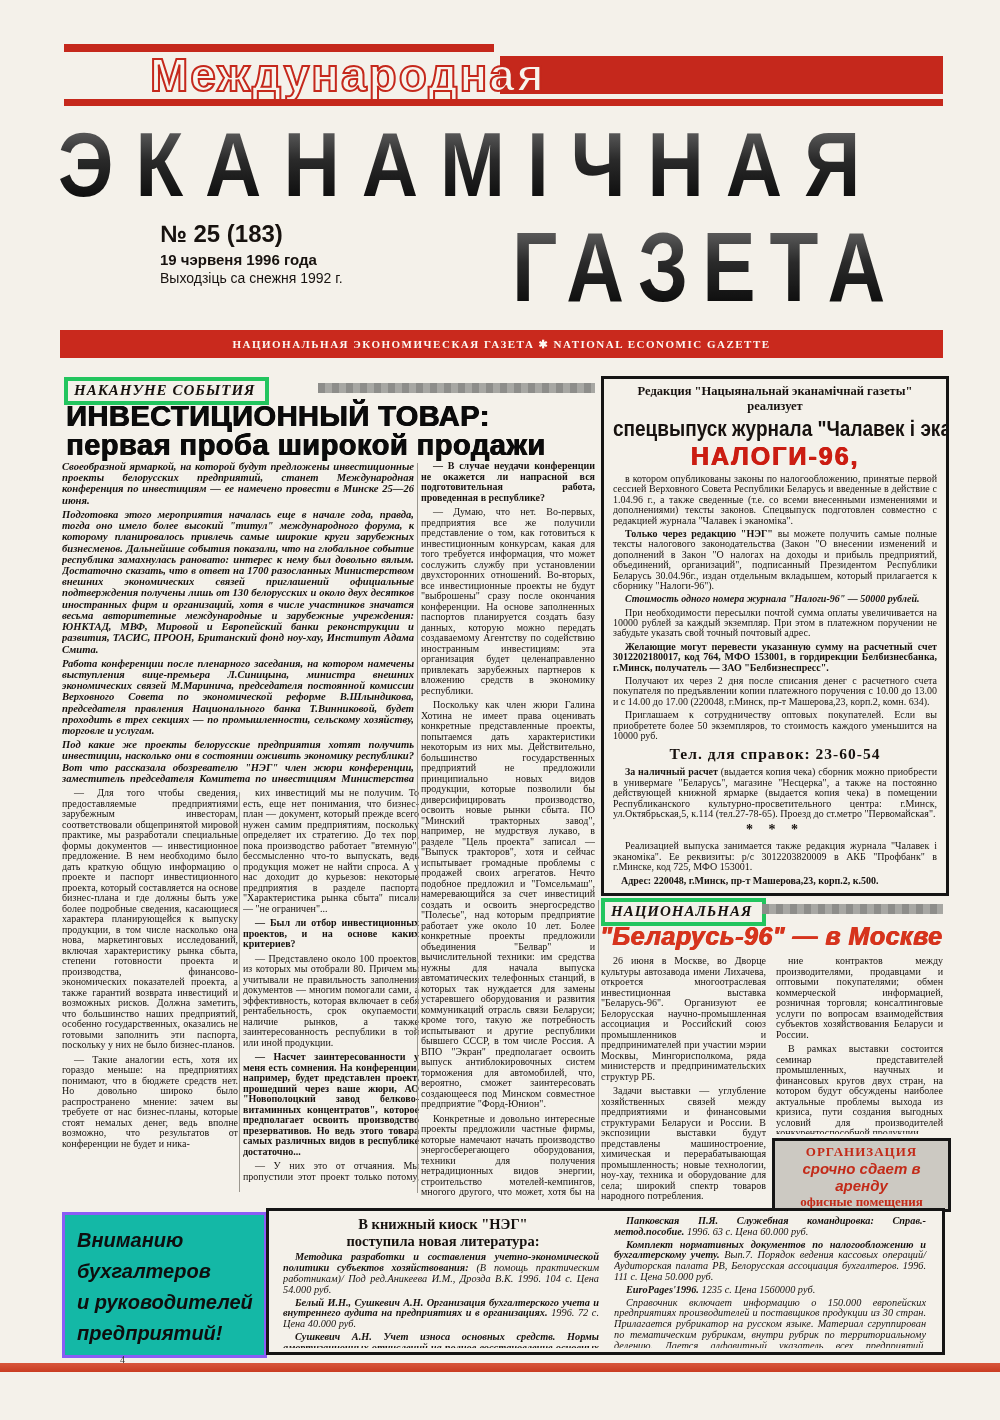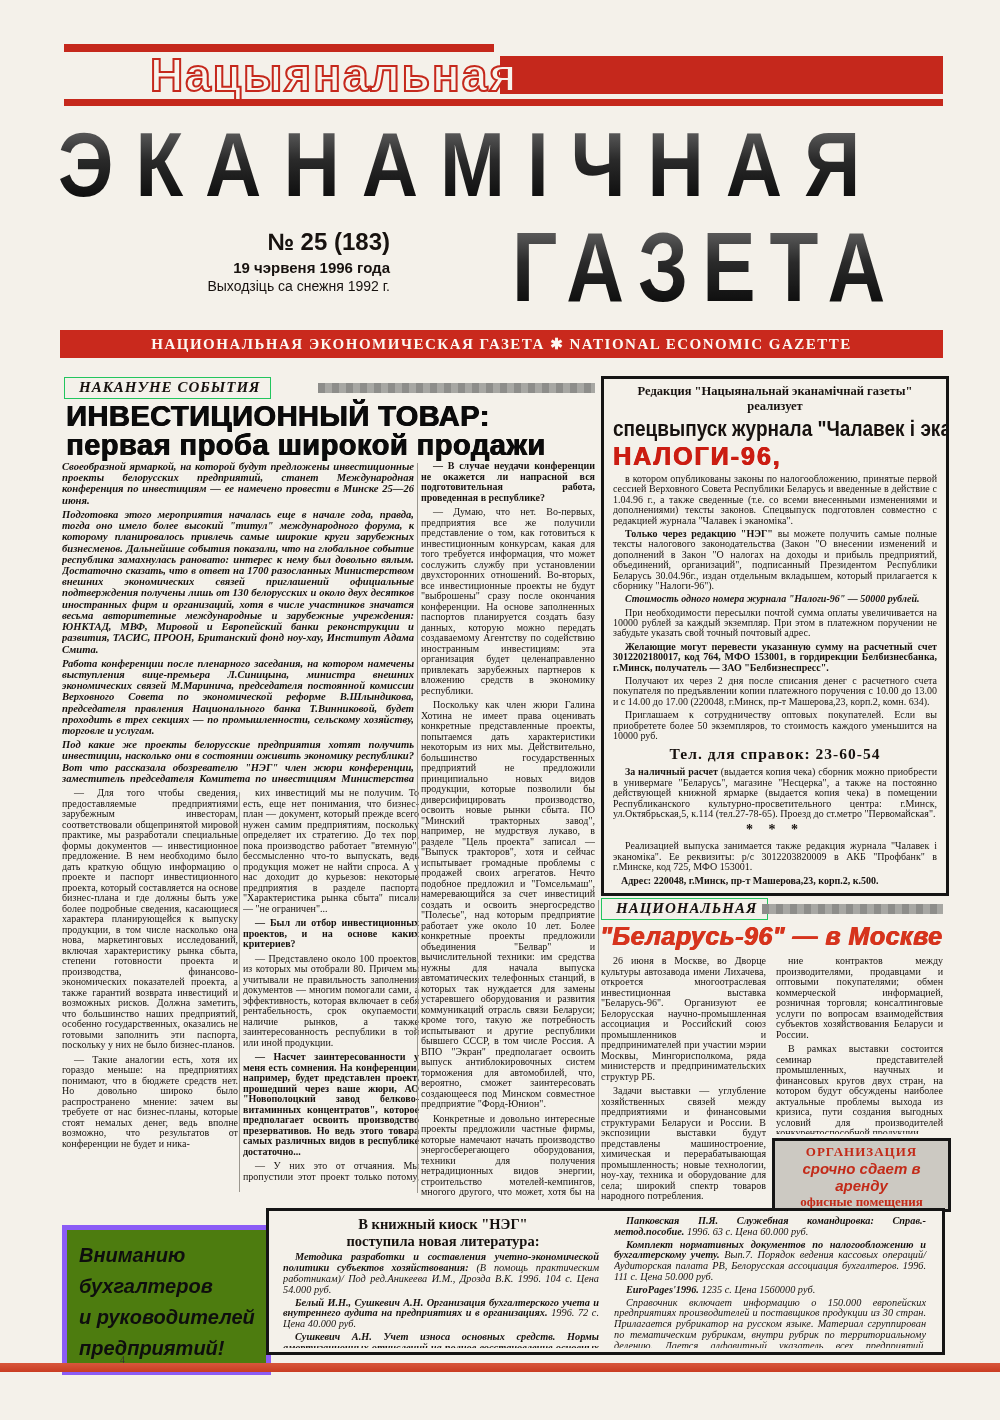--- a/index.html
+++ b/index.html
@@ -13,80 +13,80 @@
             color:#c5281c;white-space:nowrap;}
   @supports (-webkit-text-stroke:1px red){
     .pretitle{-webkit-text-stroke:2px #c5281c;color:#f7f4ed;}
   }
   .mast-big{font-family:"Liberation Sans",sans-serif;font-weight:bold;color:#1b1b1b;white-space:nowrap;
             transform-origin:left top;}
   @supports ((-webkit-background-clip:text)){
     .mast-big{background:linear-gradient(180deg,#7a7a7a 0%,#2a2a2a 45%,#000 100%);
               -webkit-background-clip:text;background-clip:text;color:transparent;}
   }
-  .issue-block{text-align:right;width:230px;margin-top:8px;}
+  .issue-block{text-align:left;width:230px;}
   .issue-no{font-family:"Liberation Sans",sans-serif;font-weight:bold;font-size:24px;}
   .issue-date{font-family:"Liberation Sans",sans-serif;font-weight:bold;font-size:15px;margin-top:3px;}
   .issue-since{font-family:"Liberation Sans",sans-serif;font-size:14px;margin-top:2px;}
-  .banner{background:#c9291d;color:#fdf8f2;text-align:center;font-weight:bold;font-size:15px;
+  .banner{background:#c9291d;color:#fdf8f2;text-align:center;font-weight:bold;font-size:11px;
           letter-spacing:1.5px;line-height:28px;font-family:"Liberation Serif",serif;}
   
-  .kicker-box{border:1px solid #22c55e;padding:1px 10px 2px 14px;font-style:italic;font-weight:bold;
+  .kicker-box{border:4px solid #22c55e;padding:1px 10px 2px 6px;font-style:italic;font-weight:bold;
               font-size:15px;background:#f4f1ea;white-space:nowrap;letter-spacing:1px;}
   .kicker-bar{height:10px;background:repeating-linear-gradient(90deg,#8d8d8a 0 7px,#a7a7a3 7px 14px);}
   .headline1{font-family:"Liberation Sans",sans-serif;font-weight:bold;font-size:29px;letter-spacing:0.5px;
              color:#0b0b0b;white-space:nowrap;}
   .headline2{font-family:"Liberation Sans",sans-serif;font-weight:bold;font-style:italic;font-size:25px;
              color:#d6341d;white-space:nowrap;letter-spacing:0.5px;}
   
   .lead{font-size:10.6px;line-height:1.06;font-weight:bold;font-style:italic;text-align:justify;}
   .lead p{margin:0 0 3px 0;}
   .col{font-size:10px;line-height:1.05;text-align:justify;overflow:hidden;}
   .col p{margin:0 0 4px 0;text-indent:12px;}
   .col p b{font-weight:bold;}
   .vrule{width:1px;background:#9a968e;}
   
   .nbox{border:3px solid #151515;padding:5px 9px;overflow:hidden;background:#f4f1ea;}
   .nb-p1{text-align:center;font-weight:bold;font-size:12.5px;margin:0 0 2px 0;}
   .nb-p2{text-align:center;font-family:"Liberation Sans",sans-serif;font-weight:bold;font-size:19px;
          margin:0;transform:scaleY(1.15);transform-origin:center top;white-space:nowrap;}
-  .nb-title{font-family:"Liberation Sans",sans-serif;font-weight:bold;font-size:25px;
+  .nb-title{text-align:center;font-family:"Liberation Sans",sans-serif;font-weight:bold;font-size:25px;
             color:#cb1d12;letter-spacing:2px;margin:4px 0 3px 0;}
   .nb-body{font-size:10px;line-height:1.04;text-align:justify;margin:0 0 3px 0;text-indent:12px;}
   .nb-body b{font-weight:bold;}
   .nb-bold{font-weight:bold;}
   .nb-price{font-weight:bold;font-style:italic;}
   .nb-tel{text-align:center;font-weight:bold;font-size:15.5px;margin:4px 0;text-indent:0;letter-spacing:1px;}
   .nb-stars{text-align:center;font-weight:bold;font-size:14px;margin:3px 0;text-indent:0;letter-spacing:6px;}
   .nb-phones{text-align:center;font-weight:bold;font-size:17px;margin:3px 0 0 0;text-indent:0;letter-spacing:1px;}
   .orgbox{border:3px solid #151515;background:#ccc9c2;text-align:center;padding:3px 4px;overflow:hidden;}
   .org-l1{color:#c32a18;font-weight:bold;font-size:13px;letter-spacing:1px;}
   .org-l2{color:#c32a18;font-weight:bold;font-style:italic;font-size:15px;font-family:"Liberation Sans",sans-serif;}
   .org-l3{color:#c32a18;font-weight:bold;font-size:13px;}
   .org-l4{color:#c32a18;font-weight:bold;font-size:10.5px;}
   
-  .attnbox{border:5px solid #8b5cf6;background:#4d7c0f;padding:10px 12px;overflow:hidden;margin-top:13px;}
+  .attnbox{border:3px solid #8b5cf6;background:#14b8a6;padding:10px 12px;overflow:hidden;}
   .attnbox div{font-family:"Liberation Sans",sans-serif;font-weight:bold;font-style:italic;font-size:20px;
                line-height:1.55;color:#0e0e0e;white-space:nowrap;}
   .kioskbox{border:3px solid #151515;overflow:hidden;background:#f4f1ea;}
   .kiosk-h{text-align:center;font-weight:bold;font-size:14.5px;line-height:1.15;margin:0 0 3px 0;}
   .kiosk-col{font-size:10.3px;line-height:1.05;text-align:justify;overflow:hidden;}
   .kiosk-col p{margin:0 4px 2px 0;text-indent:12px;font-style:italic;}
   .kiosk-col p b{font-weight:bold;}
   .bottom-rule{background:linear-gradient(180deg,#d8573c,#c93d22);}
   .pageno{font-size:10px;color:#333;}
 </style>
 </head>
 <body>
 
 <div class="page">
 
   <div class="abs rule-red" style="left:64px;top:44px;width:430px;height:8px;"></div>
   <div class="abs rule-red" style="left:500px;top:56px;width:443px;height:38px;"></div>
-  <div class="abs pretitle" style="left:150px;top:48px;">Нацыянальная</div>
+  <div class="abs pretitle" style="left:150px;top:48px;">Международная</div>
   <div class="abs rule-red" style="left:64px;top:99px;width:879px;height:7px;"></div>
 
   <div class="abs mast-big" style="left:58px;top:112px;font-size:78px;letter-spacing:22px;transform:scale(1.0,1.16);">ЭКАНАМІЧНАЯ</div>
   <div class="abs mast-big" style="left:512px;top:212px;font-size:80px;letter-spacing:14px;transform:scale(1.0,1.22);">ГАЗЕТА</div>
 
   <div class="abs issue-block" style="left:160px;top:220px;">
     <div class="issue-no">№ 25 (183)</div>
     <div class="issue-date">19 чэрвеня 1996 года</div>
     <div class="issue-since">Выходзіць са снежня 1992 г.</div>
   </div>

